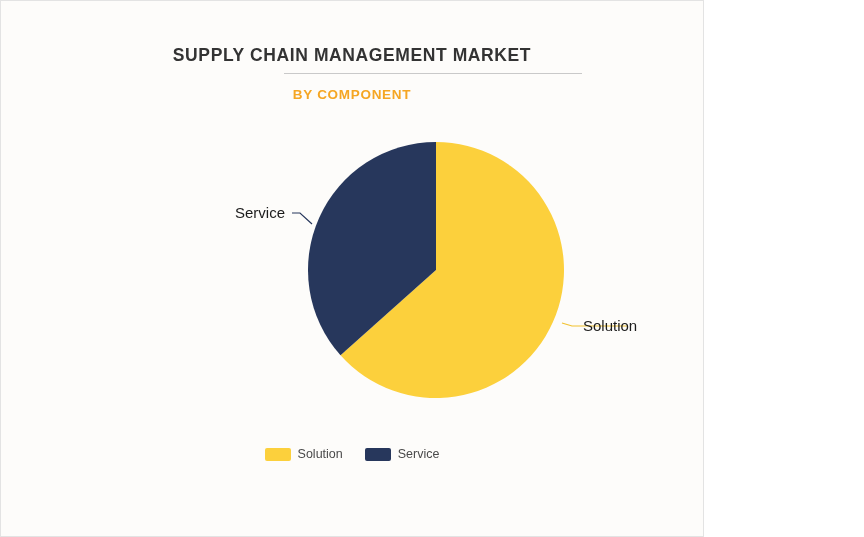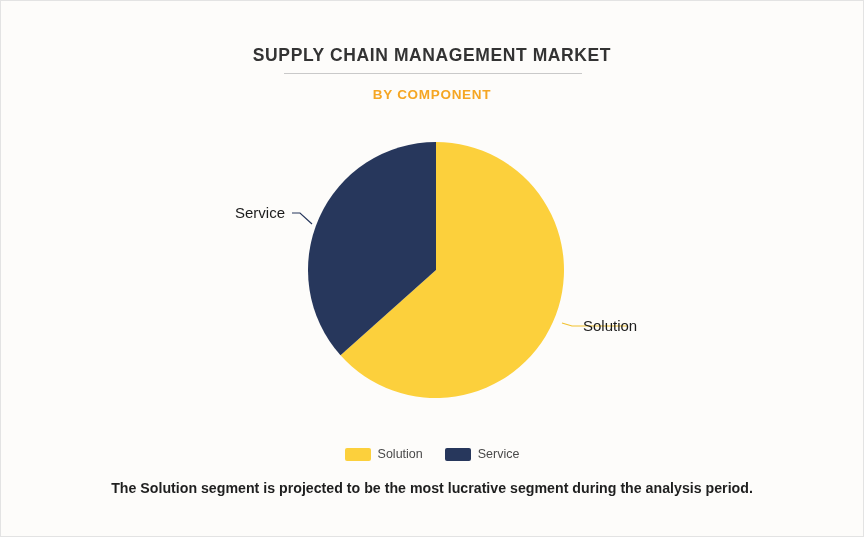--- a/index.html
+++ b/index.html
@@ -8,21 +8,21 @@
     padding: 0;
     background: #ffffff;
   }
   body {
     font-family: "Liberation Sans", sans-serif;
     -webkit-font-smoothing: antialiased;
   }
 
   #chart-card {
     position: relative;
-    width: 864px;
+    width: 704px;
     height: 537px;
     box-sizing: border-box;
     background: #fdfcfa;
     border: 1px solid #e3e3e3;
     overflow: hidden;
   }
 
   
   .chart-title {
     position: absolute;
@@ -159,16 +159,15 @@
     <div class="legend-item">
       <span class="legend-swatch" style="background:#fcd03c"></span>
       <span class="legend-label">Solution</span>
     </div>
     <div class="legend-item">
       <span class="legend-swatch" style="background:#27375c"></span>
       <span class="legend-label">Service</span>
     </div>
   </div>
 
-  <div id="insight">The Solution segment is projected to be the most lucrative segment during the analysis period.</div>
 
 
 </div>
 
 </body></html>

